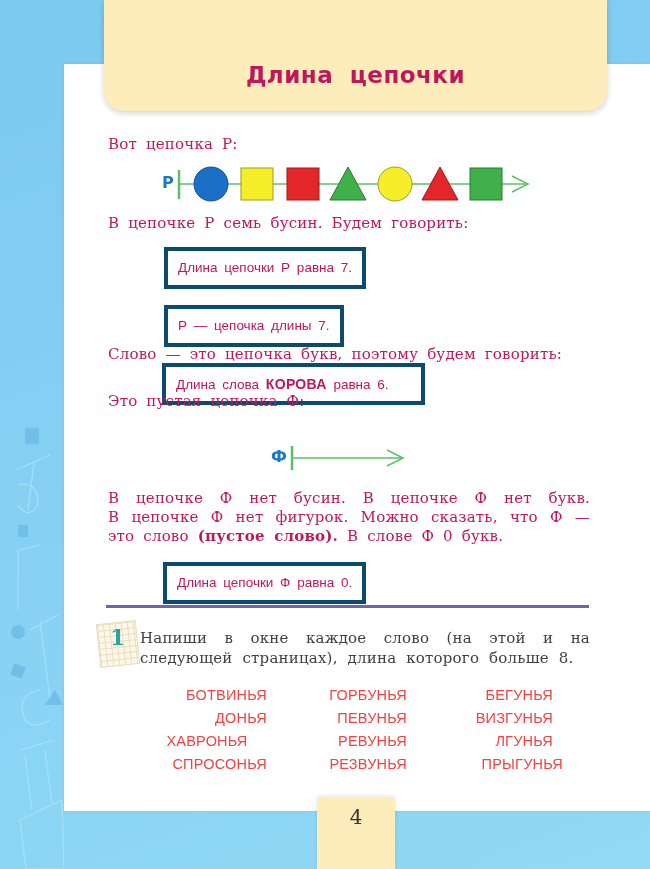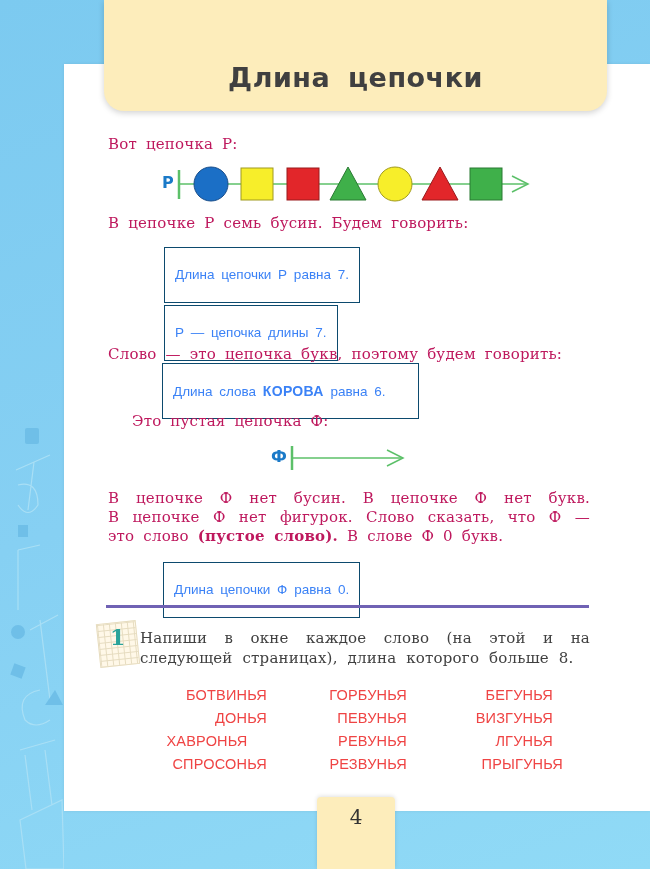--- a/index.html
+++ b/index.html
@@ -15,30 +15,30 @@
   }
   .title-tab {
     position: absolute; left: 104px; top: 0; width: 503px; height: 111px;
     background: #fdedbb;
     border-radius: 0 0 20px 20px;
     box-shadow: 0 2px 6px rgba(0,0,0,0.18);
   }
   .title-text {
     position: absolute; left: 0; right: 0; top: 62px; text-align: center;
     font-family: "DejaVu Sans", sans-serif; font-weight: bold;
-    font-size: 27px; color: #404040; letter-spacing: 0.5px; word-spacing: 8px;
+    font-size: 23px; color: #be185d; letter-spacing: 0.5px; word-spacing: 8px;
   }
   .para {
     position: absolute; left: 108px; font-size: 15px; color: #be185d;
     word-spacing: 4px; letter-spacing: 0.2px; line-height: 19px;
   }
   .box {
-    position: absolute; border: 1px solid #0c4a6e; background: #fff;
-    font-family: "Liberation Sans", sans-serif; font-size: 13.5px; color: #3b82f6;
-    padding: 16px 10px; height: 22px; line-height: 22px; word-spacing: 3px;
+    position: absolute; border: 4px solid #0c4a6e; background: #fff;
+    font-family: "Liberation Sans", sans-serif; font-size: 13.5px; color: #be185d;
+    padding: 6px 10px; height: 22px; line-height: 22px; word-spacing: 3px;
   }
   .box b { font-weight: bold; font-size: 14px; letter-spacing: 0.3px; }
   .chain-label {
     position: absolute; font-family: "DejaVu Sans", sans-serif; font-weight: bold;
     color: #1b7ac8; font-size: 16px;
   }
   .divider { position: absolute; left: 106px; top: 605px; width: 483px; height: 3px; background: #7062b4; }
   .task-grid {
     position: absolute; left: 98px; top: 622px; width: 38px; height: 42px;
     background-color: #fff8e8;
@@ -120,31 +120,31 @@
 
 <div class="box" style="left:164px; top:247px;">Длина цепочки Р равна 7.</div>
 <div class="box" style="left:164px; top:281px;margin-top:24px;">Р — цепочка длины 7.</div>
 
 <div class="para" style="top:345px;text-align:right;">Слово — это цепочка букв, поэтому будем говорить:</div>
 
 <div class="box" style="left:162px; top:363px; width:235px;">
   <span>Длина слова </span><b>КОРОВА</b><span> равна 6.</span>
 </div>
 
-<div class="para" style="top:412px;margin-left:24px;">Это пустая цепочка Ф:</div>
+<div class="para" style="top:392px;">Это пустая цепочка Ф:</div>
 
 <div class="chain-label" style="left:271px; top:447px;">Ф</div>
 <svg style="position:absolute; left:289px; top:444px;" width="120" height="28">
   <line x1="3" y1="14" x2="114" y2="14" stroke="#5cc069" stroke-width="1.5"></line>
   <line x1="3" y1="2" x2="3" y2="26" stroke="#5cc069" stroke-width="2.5"></line>
   <polyline points="98,6 114,14 98,22" fill="none" stroke="#5cc069" stroke-width="1.5"></polyline>
 </svg>
 
 <div class="para" style="top:489px; width:482px; text-align:justify; text-align-last:justify;">В цепочке Ф нет бусин. В цепочке Ф нет букв.</div>
-<div class="para" style="top:508px; width:482px; text-align:justify; text-align-last:justify;">В цепочке Ф нет фигурок. Слово сказать, что Ф —</div>
+<div class="para" style="top:508px; width:482px; text-align:justify; text-align-last:justify;">В цепочке Ф нет фигурок. Можно сказать, что Ф —</div>
 <div class="para" style="top:527px;">
   <span>это слово </span><b>(пустое слово).</b><span> В слове Ф 0 букв.</span>
 </div>
 
 <div class="box" style="left:163px; top:562px;">Длина цепочки Ф равна 0.</div>
 
 <div class="divider"></div>
 
 <div class="task-grid"></div>
 <div class="task-num">1</div>

